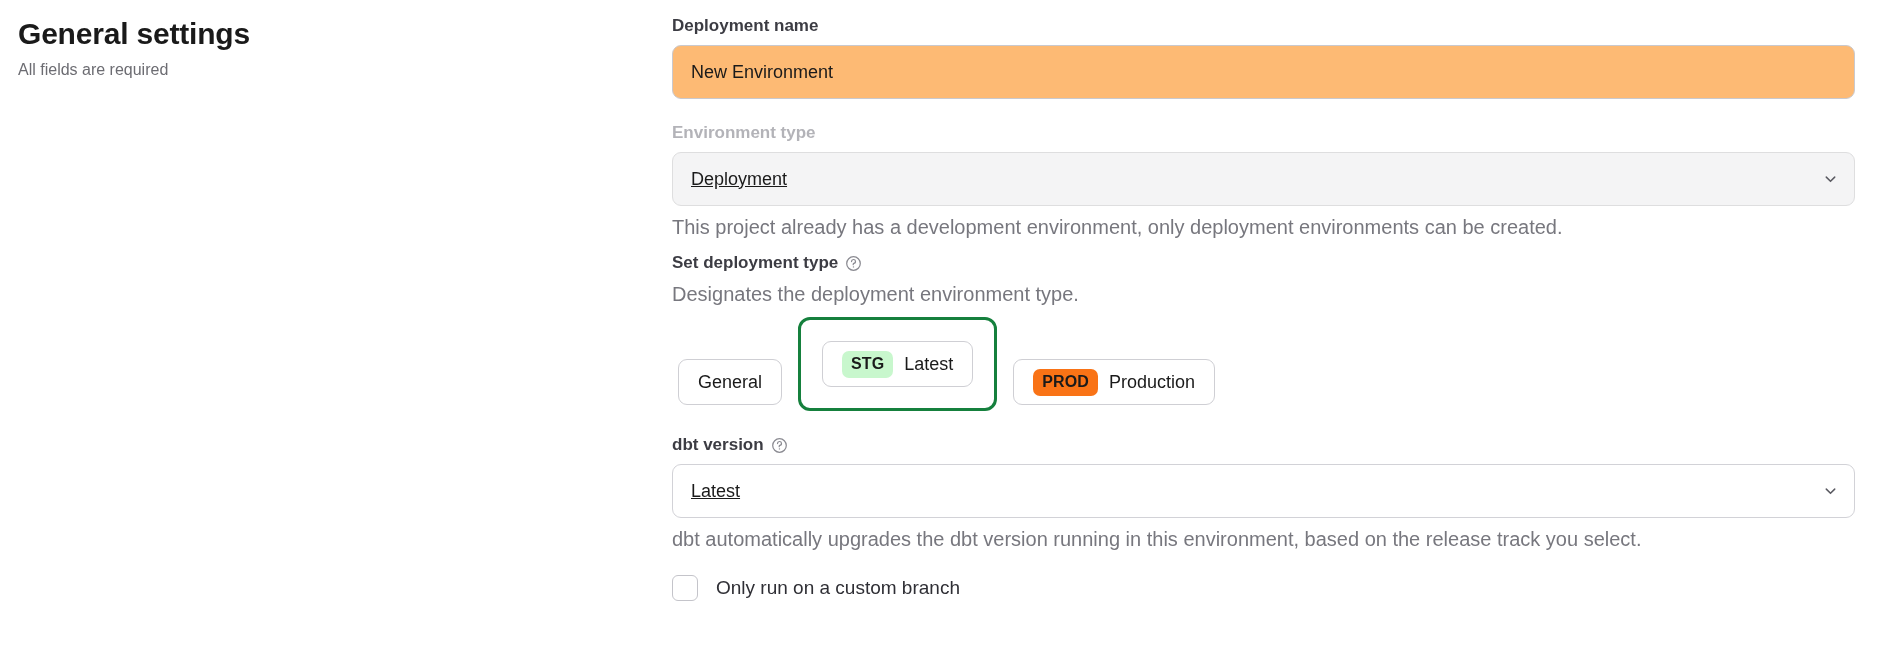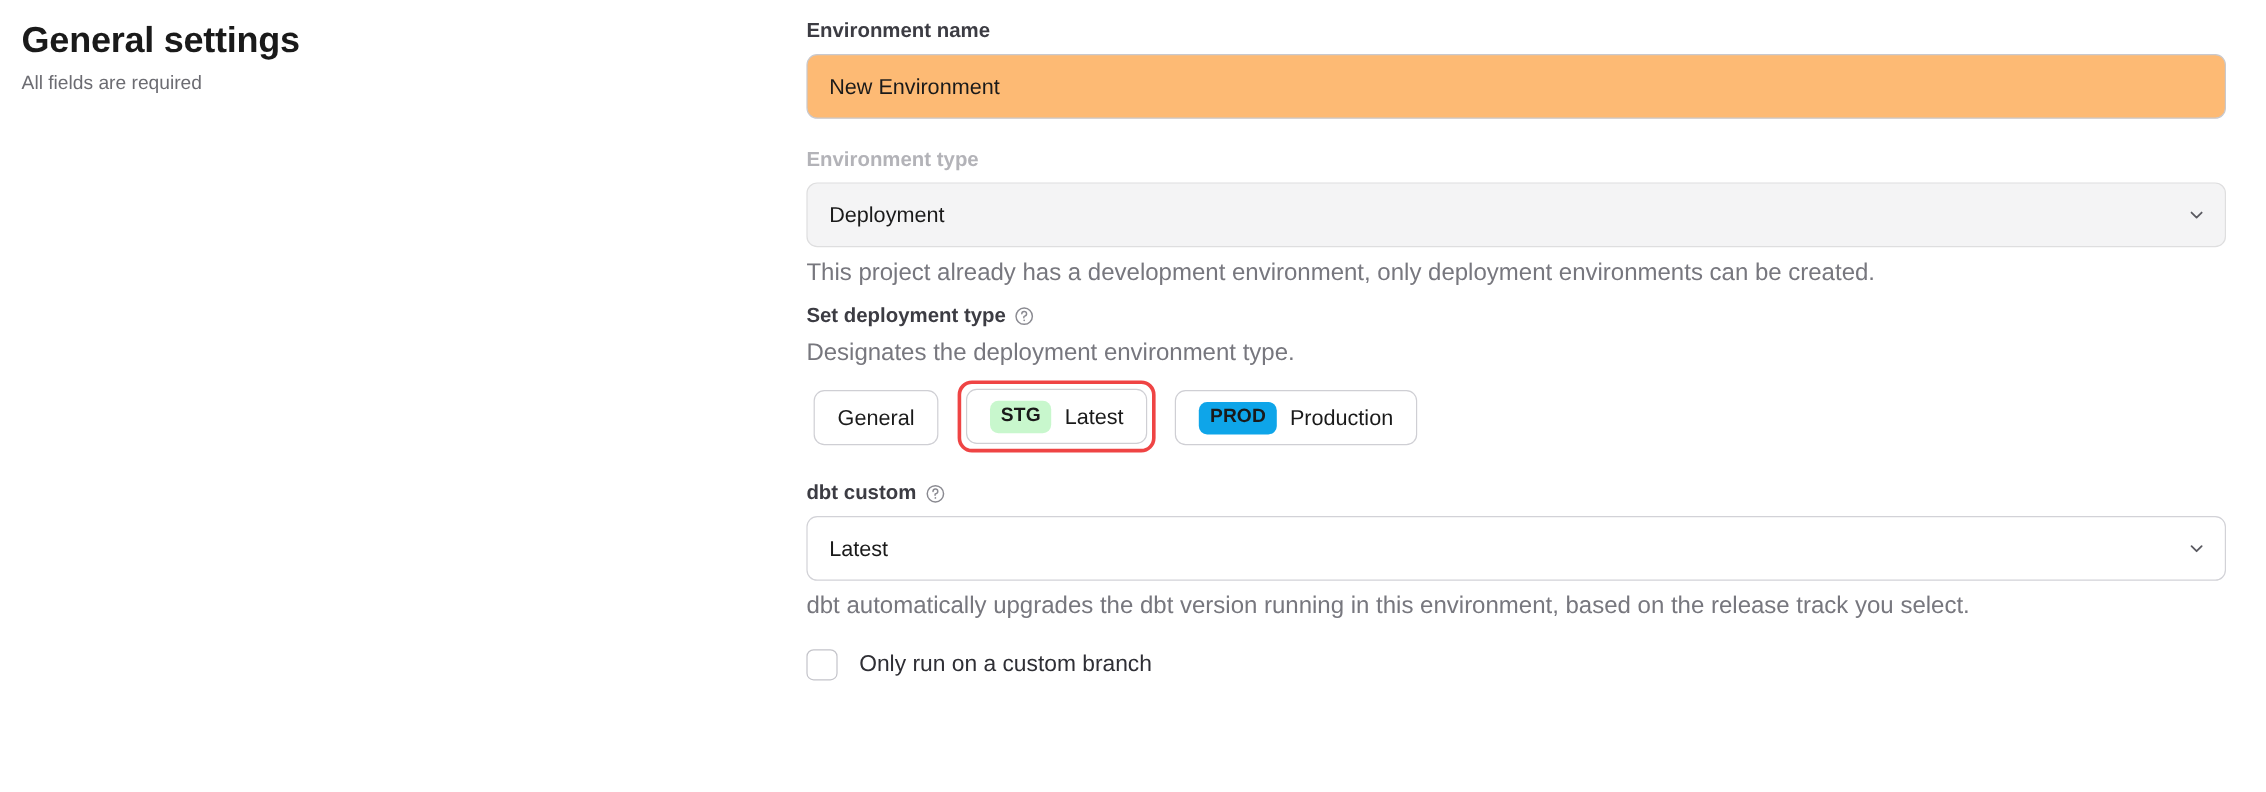--- a/index.html
+++ b/index.html
@@ -98,20 +98,21 @@
     width: 1183px;
     height: 54px;
     border: 1px solid #d2d2d7;
     border-radius: 9px;
     background: #ffffff;
     padding: 0 44px 0 18px;
     font-size: 18px;
     color: #1a1a1a;
     display: flex;
     align-items: center;
+    text-decoration: underline;
   }
   .select-box.disabled {
     background: #f4f4f5;
     border-color: #dededf;
     color: #1a1a1a;
   }
   .chevron {
     position: absolute;
     right: 17px;
     top: 50%;
@@ -139,22 +140,22 @@
     align-items: flex-end;
     gap: 10px;
     margin-top: 11px;
   }
   .seg-outer {
     border-radius: 12px;
     padding: 4px;
     display: inline-flex;
   }
   .seg-outer.focused {
-    border: 3px solid #ef4444;
-    padding: 4px;
+    border: 3px solid #15803d;
+    padding: 21px;
   }
   .seg-outer.plain { border: 3px solid transparent; padding: 3px; }
 
   .seg-btn {
     height: 46px;
     border: 1px solid #cfcfd4;
     border-radius: 9px;
     background: #ffffff;
     display: inline-flex;
     align-items: center;
@@ -173,21 +174,21 @@
     justify-content: center;
     height: 27px;
     padding: 0 9px;
     border-radius: 7px;
     font-size: 16px;
     font-weight: 700;
     color: #1a1a1a;
     letter-spacing: 0.1px;
   }
   .badge-stg { background: #c8f7cd; }
-  .badge-prod { background: #0ea5e9; }
+  .badge-prod { background: #f97316; }
 
   
   .checkbox-row {
     display: flex;
     align-items: center;
     gap: 18px;
     margin-top: 24px;
   }
   .checkbox-box {
     width: 26px;
@@ -210,21 +211,21 @@
 <div class="page">
 
   <div class="left-col">
     <div class="page-title">General settings</div>
     <div class="page-subtitle">All fields are required</div>
   </div>
 
   <div class="form-col">
 
     <div>
-      <div class="field-label">Environment name</div>
+      <div class="field-label">Deployment name</div>
       <input class="text-input" type="text" value="New Environment" style="">
     </div>
 
     <div class="section-gap-1"></div>
 
     <div>
       <div class="field-label disabled">Environment type</div>
       <div class="select-wrap">
         <div class="select-box disabled">Deployment</div>
         <span class="chevron">
@@ -273,21 +274,21 @@
           </button>
         </div>
 
       </div>
     </div>
 
     <div class="section-gap-1"></div>
 
     <div>
       <div class="field-label">
-        <span>dbt custom</span>
+        <span>dbt version</span>
         <span class="help-icon">
           <svg viewBox="0 0 18 18" width="17" height="17" fill="none" stroke="#8a8a91" stroke-width="1.3">
             <circle cx="9" cy="9" r="7.2"></circle>
             <path d="M6.9 6.9a2.1 2.1 0 1 1 2.4 2.05c-.45.1-.6.45-.6.85v.5" stroke-linecap="round"></path>
             <circle cx="9" cy="12.6" r="0.75" fill="#8a8a91" stroke="none"></circle>
           </svg>
         </span>
       </div>
       <div class="select-wrap">
         <div class="select-box">Latest</div>

